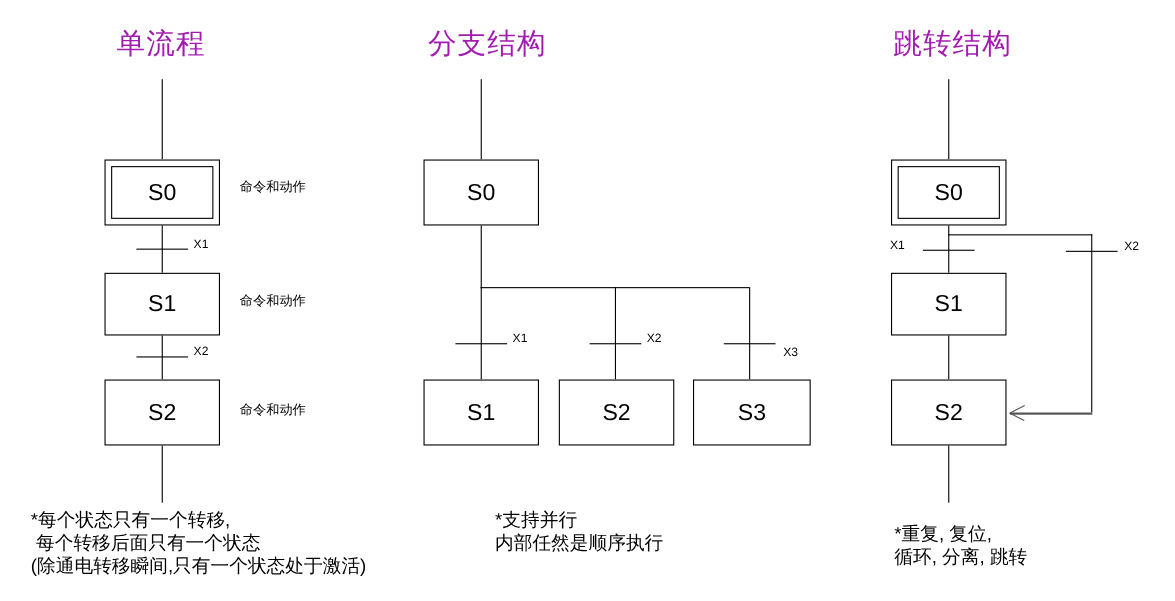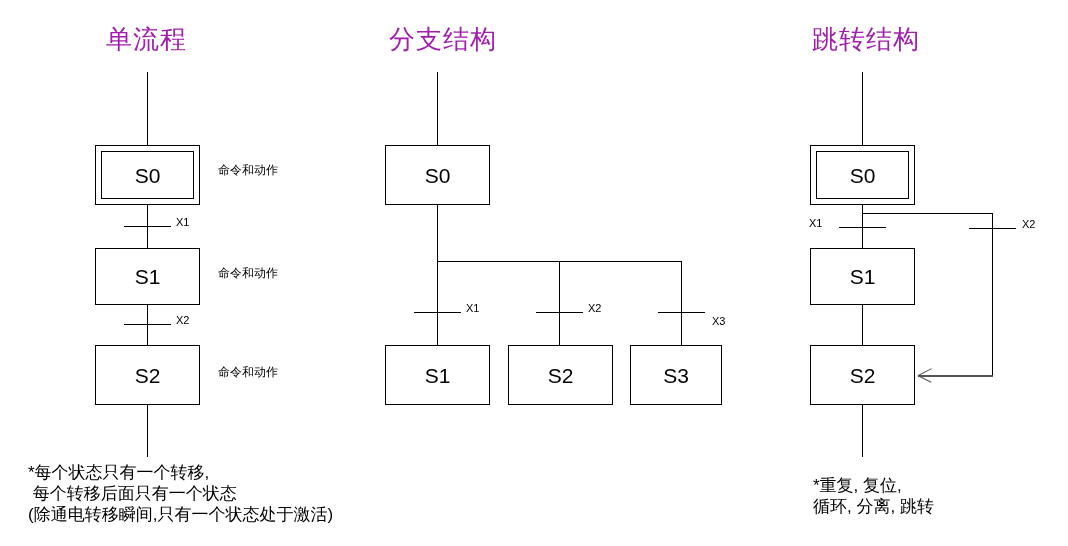--- a/index.html
+++ b/index.html
@@ -177,24 +177,26 @@
   <div class="vline" style="left:559px; top:261px; height:84px;"></div>
   <div class="tick" style="left:536px; top:312px; width:47px;"></div>
   <div class="tick-label" style="left:588px; top:303px;">X2</div>
   <div class="state-box" style="left:508px; top:345px; width:105px; height:60px;">
     <span class="state-label">S2</span>
   </div>
 
   <div class="vline" style="left:681px; top:261px; height:84px;"></div>
   <div class="tick" style="left:658px; top:312px; width:47px;"></div>
   <div class="tick-label" style="left:712px; top:316px;">X3</div>
-  <div class="state-box" style="left:630px; top:345px; width:92px; height:60px;">
+  <div class="state-box" style="left:630px; top:345px; width:107px; height:60px;">
     <span class="state-label">S3</span>
   </div>
 
+  <div class="footnote" style="left:450px; top:462px;">*支持并行
+内部任然是顺序执行</div>
 
   <div class="col-title" style="left:812px; top:26px;">跳转结构</div>
 
   <div class="vline" style="left:862px; top:72px; height:73px;"></div>
 
   <div class="state-box initial" style="left:810px; top:145px; width:105px; height:60px;">
     <div class="inner">
       <span class="state-label">S0</span>
     </div>
   </div>

